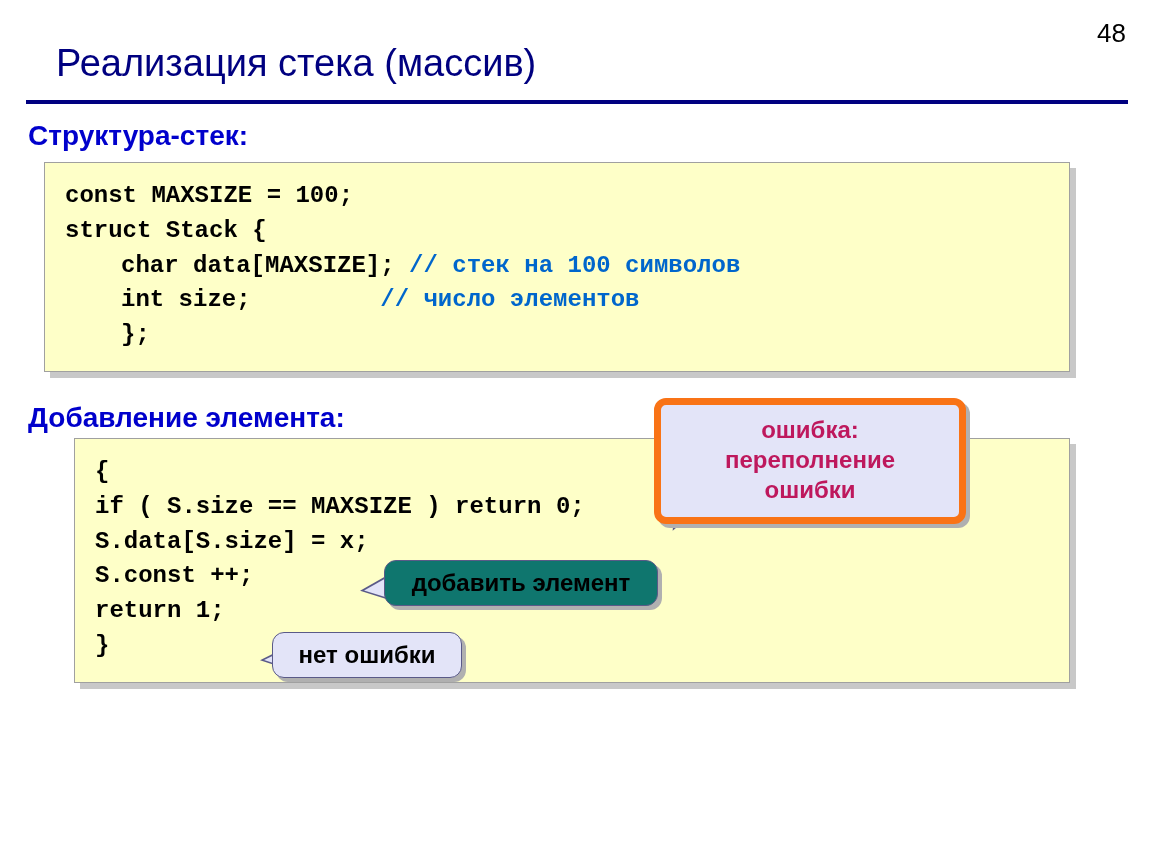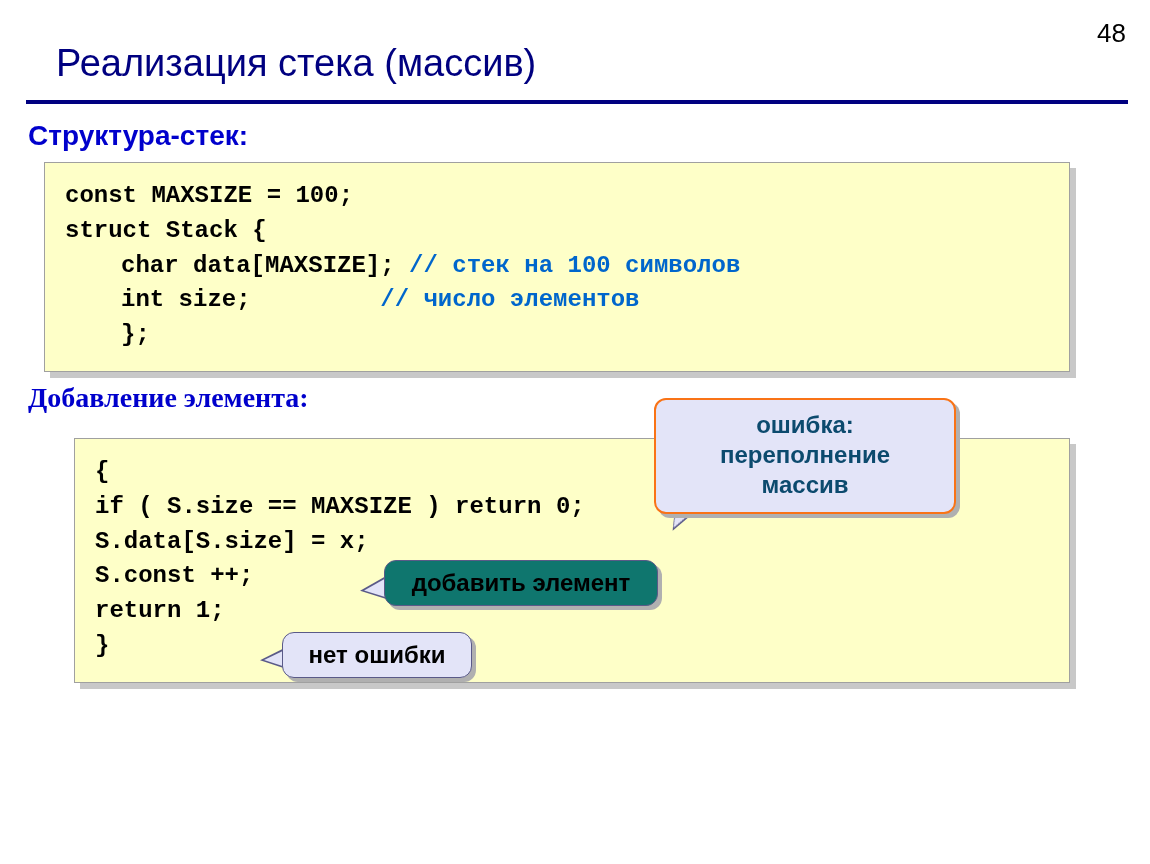--- a/index.html
+++ b/index.html
@@ -37,21 +37,21 @@
     height: 4px;
     background: #000080;
   }
   .section-heading {
     position: absolute;
     font-size: 28px;
     font-weight: 700;
     color: #0000cc;
   }
   .heading-1 { top: 120px; left: 28px; }
-  .heading-2 { top: 382px; left: 28px; font-family: Liberation Serif, serif; }
+  .heading-2 { top: 402px; left: 28px; }
 
   .code-box {
     position: absolute;
     background: #feffc8;
     border: 1px solid #a0a0a0;
     box-shadow: 6px 6px 0 #c8c8c8;
     padding: 16px 20px 18px 20px;
     font-family: "Courier New", monospace;
     font-size: 24px;
     font-weight: 700;
@@ -62,28 +62,28 @@
   .code-box-2 { top: 438px; left: 74px; width: 954px; }
   .comment { color: #0066cc; }
   .indent { display:inline-block; width: 56px; }
 
   .callout1 {
     position: absolute;
     top: 398px;
     left: 654px;
     width: 274px;
     background: #e3e4f8;
-    border: 2px solid #f97316;
+    border: 7px solid #f97316;
     border-radius: 12px;
     box-shadow: 4px 4px 0 #b0b0b0;
     text-align: center;
     font-family: Arial, sans-serif;
     font-size: 24px;
     font-weight: 700;
-    color: #0c4a6e;
+    color: #be185d;
     padding: 10px 12px 12px 12px;
     line-height: 1.25;
   }
   .callout2 {
     position: absolute;
     top: 560px;
     left: 384px;
     width: 252px;
     background: #0f766e;
     border: 1px solid #5a5a88;
@@ -92,21 +92,21 @@
     text-align: center;
     font-family: Arial, sans-serif;
     font-size: 24px;
     font-weight: 700;
     color: #000;
     padding: 8px 10px;
   }
   .callout3 {
     position: absolute;
     top: 632px;
-    left: 282px;
+    left: 272px;
     width: 168px;
     background: #e3e4f8;
     border: 1px solid #5a5a88;
     border-radius: 12px;
     box-shadow: 4px 4px 0 #b0b0b0;
     text-align: center;
     font-family: Arial, sans-serif;
     font-size: 24px;
     font-weight: 700;
     color: #000;
@@ -204,21 +204,21 @@
   <div>S.const ++;</div>
   <div>return 1;</div>
   <div>}</div>
 </div>
 
 <div class="pointer1-border"></div>
 <div class="pointer1"></div>
 <div class="callout1">
   <div>ошибка:</div>
   <div>переполнение</div>
-  <div>массив</div>
+  <div>ошибки</div>
 </div>
 
 <div class="pointer2-border"></div>
 <div class="pointer2"></div>
 <div class="callout2">добавить элемент</div>
 
 <div class="pointer3-border"></div>
 <div class="pointer3"></div>
 <div class="callout3">нет ошибки</div>
 

